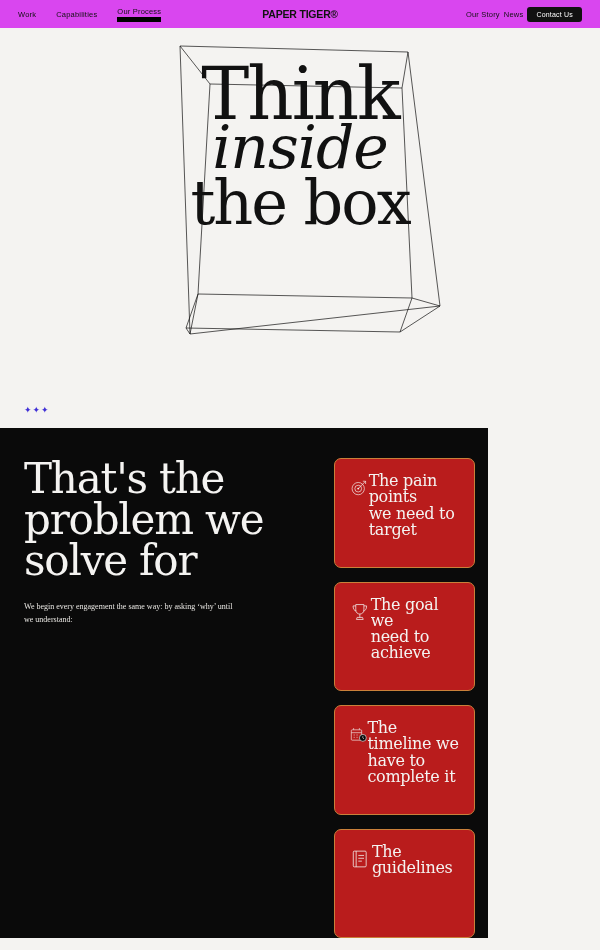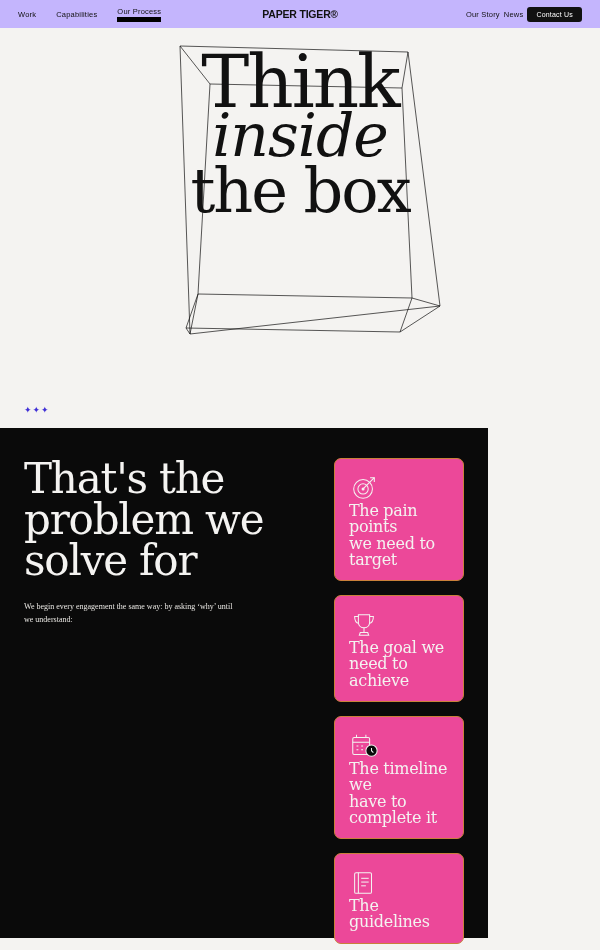--- a/index.html
+++ b/index.html
@@ -8,21 +8,21 @@
     height: 950px;
     overflow: hidden;
     font-family: "Liberation Sans", sans-serif;
     background: #f4f3f1;
   }
   .page { position: relative; width: 600px; height: 950px; }
 
   
   .nav {
     height: 28px;
-    background: #c4b5fd;
+    background: #d946ef;
     display: flex;
     align-items: center;
     padding: 0 18px;
     position: relative;
   }
   .nav-left { display: flex; gap: 20px; align-items: center; }
   .nav-right { display: flex; gap: 4px; align-items: center; margin-left: auto; }
   .nav-link {
     font-size: 7.5px;
     color: #111;
@@ -65,21 +65,21 @@
     left: 50%;
     top: 8px;
     transform: translateX(-50%);
     width: 300px;
     height: 305px;
   }
   .box-wrap svg { display: block; width: 300px; height: 305px; }
   .hero-text {
     position: absolute;
     left: 50%;
-    top: 24px;
+    top: 36px;
     transform: translateX(-50%);
     width: 260px;
     text-align: center;
     font-family: "DejaVu Serif", serif;
     color: #111;
     line-height: 0.86;
     pointer-events: none;
   }
   .hero-l1 { font-size: 72px; letter-spacing: -2px; }
   .hero-l2 { font-size: 60px; font-style: italic; letter-spacing: -1px; margin-top: -4px; }
@@ -138,23 +138,23 @@
     font-family: Liberation Serif, serif;
   }
 
   .cards { width: 205px; display: flex; flex-direction: column; gap: 14px; }
   .card {
     border: 1px solid #c9803a;
     border-radius: 7px;
     height: 123px;
     padding: 14px 14px 12px 14px;
     display: flex;
-    flex-direction: column;
+    flex-direction: row;
     justify-content: space-between;
-    background: #ec4899;
+    background: #b91c1c;
   }
   .card-icon { width: 30px; height: 30px; color: #f4f3f1; }
   .card-icon svg { width: 100%; height: 100%; display: block; }
   .card-title {
     font-family: "DejaVu Serif", serif;
     color: #f4f3f1;
     font-size: 16px;
     line-height: 1.02;
     letter-spacing: -0.3px;
   }

